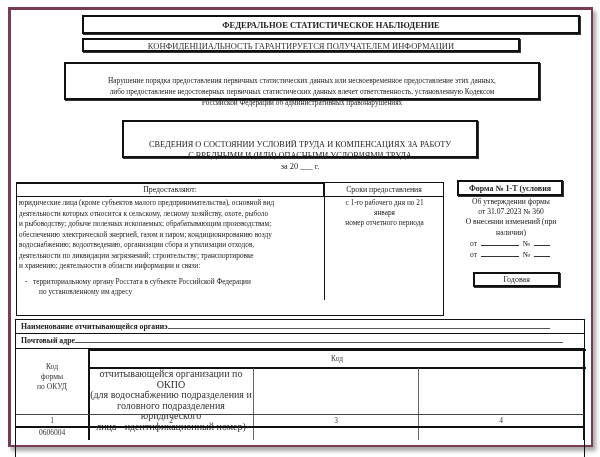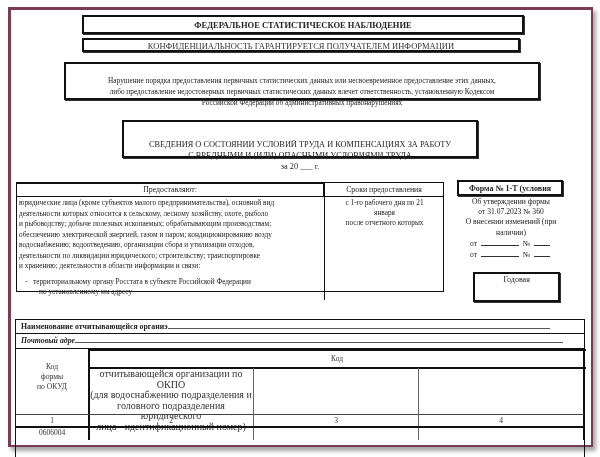--- a/index.html
+++ b/index.html
@@ -8,41 +8,41 @@
 
   .frame {
     position: absolute; left: 8px; top: 7px; width: 585px; height: 440px;
     border: 2px solid #7a3b55; border-top-width: 3px; border-left-width: 3px;
     box-shadow: 3px 4px 4px rgba(0,0,0,0.35);
     background: #fff;
   }
   .box { position: absolute; border: 1px solid #111; background: #fff; text-align: center; }
   .thick { border-width: 2px; box-shadow: 1px 1px 0 #333; }
 
-  #b-fed { left: 82px; top: 15px; width: 442px; height: 19px; font-size: 8.5px; font-weight: bold; line-height: 16px; }
+  #b-fed { left: 82px; top: 15px; width: 498px; height: 19px; font-size: 8.5px; font-weight: bold; line-height: 16px; }
   #b-conf { left: 82px; top: 38px; width: 438px; height: 14px; font-size: 8.5px; line-height: 12px; color: #333; }
   #b-warn { left: 64px; top: 62px; width: 476px; height: 38px; font-size: 7.3px; line-height: 11px; padding-top: 11px; }
   #b-title { left: 122px; top: 120px; width: 356px; height: 38px; font-size: 8.3px; line-height: 11px; padding-top: 17px; }
 
-  .ptab { position: absolute; left: 16px; top: 182px; width: 428px; height: 110px; border: 1px solid #111; }
+  .ptab { position: absolute; left: 16px; top: 182px; width: 428px; height: 134px; border: 1px solid #111; }
   .ptab .hdr { position: absolute; top: 0; height: 14px; border-bottom: 1.5px solid #111; font-size: 7.8px; line-height: 13px; text-align: center; }
   .ptab .h1 { left: 0; width: 307px; border-right: 1px solid #111; box-shadow: inset 0 1px 0 #111; }
   .ptab .h2 { left: 307px; width: 120px; }
   .ptab .c1 { position: absolute; left: 2px; top: 15px; width: 304px; font-size: 7.3px; line-height: 10.5px; text-align: left; white-space: nowrap; overflow: hidden; }
   .ptab .vsep { position: absolute; left: 307px; top: 0; width: 1px; height: 117px; background: #111; }
   .ptab .c2 { position: absolute; left: 308px; top: 15px; width: 119px; font-size: 7.3px; line-height: 10px; text-align: center; }
   .ptab .bullet { margin-top: 5px; padding-left: 6px; }
   .ptab .bullet span.dot { display: inline-block; width: 8px; }
   .ptab .bullet .indent { padding-left: 14px; display: block; }
 
   #form-box { left: 457px; top: 180px; width: 106px; height: 16px; font-size: 8px; font-weight: bold; line-height: 13px; overflow: hidden; }
   .order { position: absolute; left: 452px; top: 197px; width: 118px; font-size: 7.6px; line-height: 10.2px; text-align: center; }
   .order .ln { display: inline-block; border-bottom: 1px solid #333; width: 38px; height: 8px; vertical-align: baseline; margin: 0 2px; }
   .order .ln.s { width: 16px; }
-  #yearly { left: 473px; top: 272px; width: 87px; height: 30px; font-size: 8px; line-height: 12px; }
+  #yearly { left: 473px; top: 272px; width: 87px; height: 15px; font-size: 8px; line-height: 12px; }
 
   .btab { position: absolute; left: 15px; top: 319px; width: 570px; height: 156px; border: 1px solid #111; font-size: 7.5px; }
   .btab .row { position: absolute; left: 0; width: 568px; border-bottom: 1px solid #111; font-weight: bold; font-size: 7.8px; line-height: 13px; padding-left: 5px; white-space: nowrap; }
   .btab .row .fill { display: inline-block; border-bottom: 1px solid #555; height: 9px; vertical-align: baseline; }
   .btab .cell { position: absolute; text-align: center; color: #333; }
   .vl { position: absolute; width: 1px; background: #111; }
   .hl { position: absolute; height: 1px; background: #111; }
 </style>
 </head>
 <body>
@@ -70,31 +70,31 @@
 <div class="ptab">
   <div class="hdr h1">Предоставляют:</div>
   <div class="hdr h2">Сроки предоставления</div>
   <div class="vsep"></div>
   <div class="c1">
     <div>юридические лица (кроме субъектов малого предпринимательства), основной вид</div>
     <div>деятельности которых относится к сельскому, лесному хозяйству, охоте, рыболо</div>
     <div>и рыбоводству; добыче полезных ископаемых; обрабатывающим производствам;</div>
     <div>обеспечению электрической энергией, газом и паром; кондиционированию возду</div>
     <div>водоснабжению; водоотведению, организации сбора и утилизации отходов,</div>
-    <div>деятельности по ликвидации юридического; строительству; транспортировке</div>
+    <div>деятельности по ликвидации загрязнений; строительству; транспортировке</div>
     <div>и хранению; деятельности в области информации и связи:</div>
     <div class="bullet">
       <span class="dot">-</span><span>территориальному органу Росстата в субъекте Российской Федерации</span>
       <span class="indent">по установленному им адресу</span>
     </div>
   </div>
   <div class="c2">
     <div>с 1-го рабочего дня по 21</div>
     <div>января</div>
-    <div>после отчетного которых</div>
+    <div>номер отчетного периода</div>
   </div>
 </div>
 
 <div id="form-box" class="box thick">
   <span>Форма № 1-Т (условия</span>
 </div>
 <div class="order">
   <div>Об утверждении формы</div>
   <div>от 31.07.2023 № 360</div>
   <div>О внесении изменений (при</div>
@@ -113,21 +113,21 @@
   </div>
 </div>
 <div id="yearly" class="box thick">
   <span>Годовая</span>
 </div>
 
 <div class="btab">
   <div class="row" style="top:0;height:14px;">
     <span>Наименование отчитывающейся органиэ</span><span class="fill" style="width:382px;"></span>
   </div>
-  <div class="row" style="top:14px;height:15px;line-height:14px;font-style:italic;">
+  <div class="row" style="top:14px;height:15px;line-height:14px;">
     <span>Почтовый адре</span><span class="fill" style="width:488px;"></span>
   </div>
 
   <div class="hl" style="left:73px;top:29px;width:497px;height:2px;"></div>
   <div class="cell" style="left:74px;top:31px;width:494px;height:16px;line-height:15px;">Код</div>
   <div class="hl" style="left:73px;top:47px;width:497px;height:2px;"></div>
 
   <div class="vl" style="left:72px;top:29px;height:91px;width:1.5px;"></div>
   <div class="vl" style="left:237px;top:48px;height:72px;background:#666;"></div>
   <div class="vl" style="left:402px;top:48px;height:72px;background:#666;"></div>

